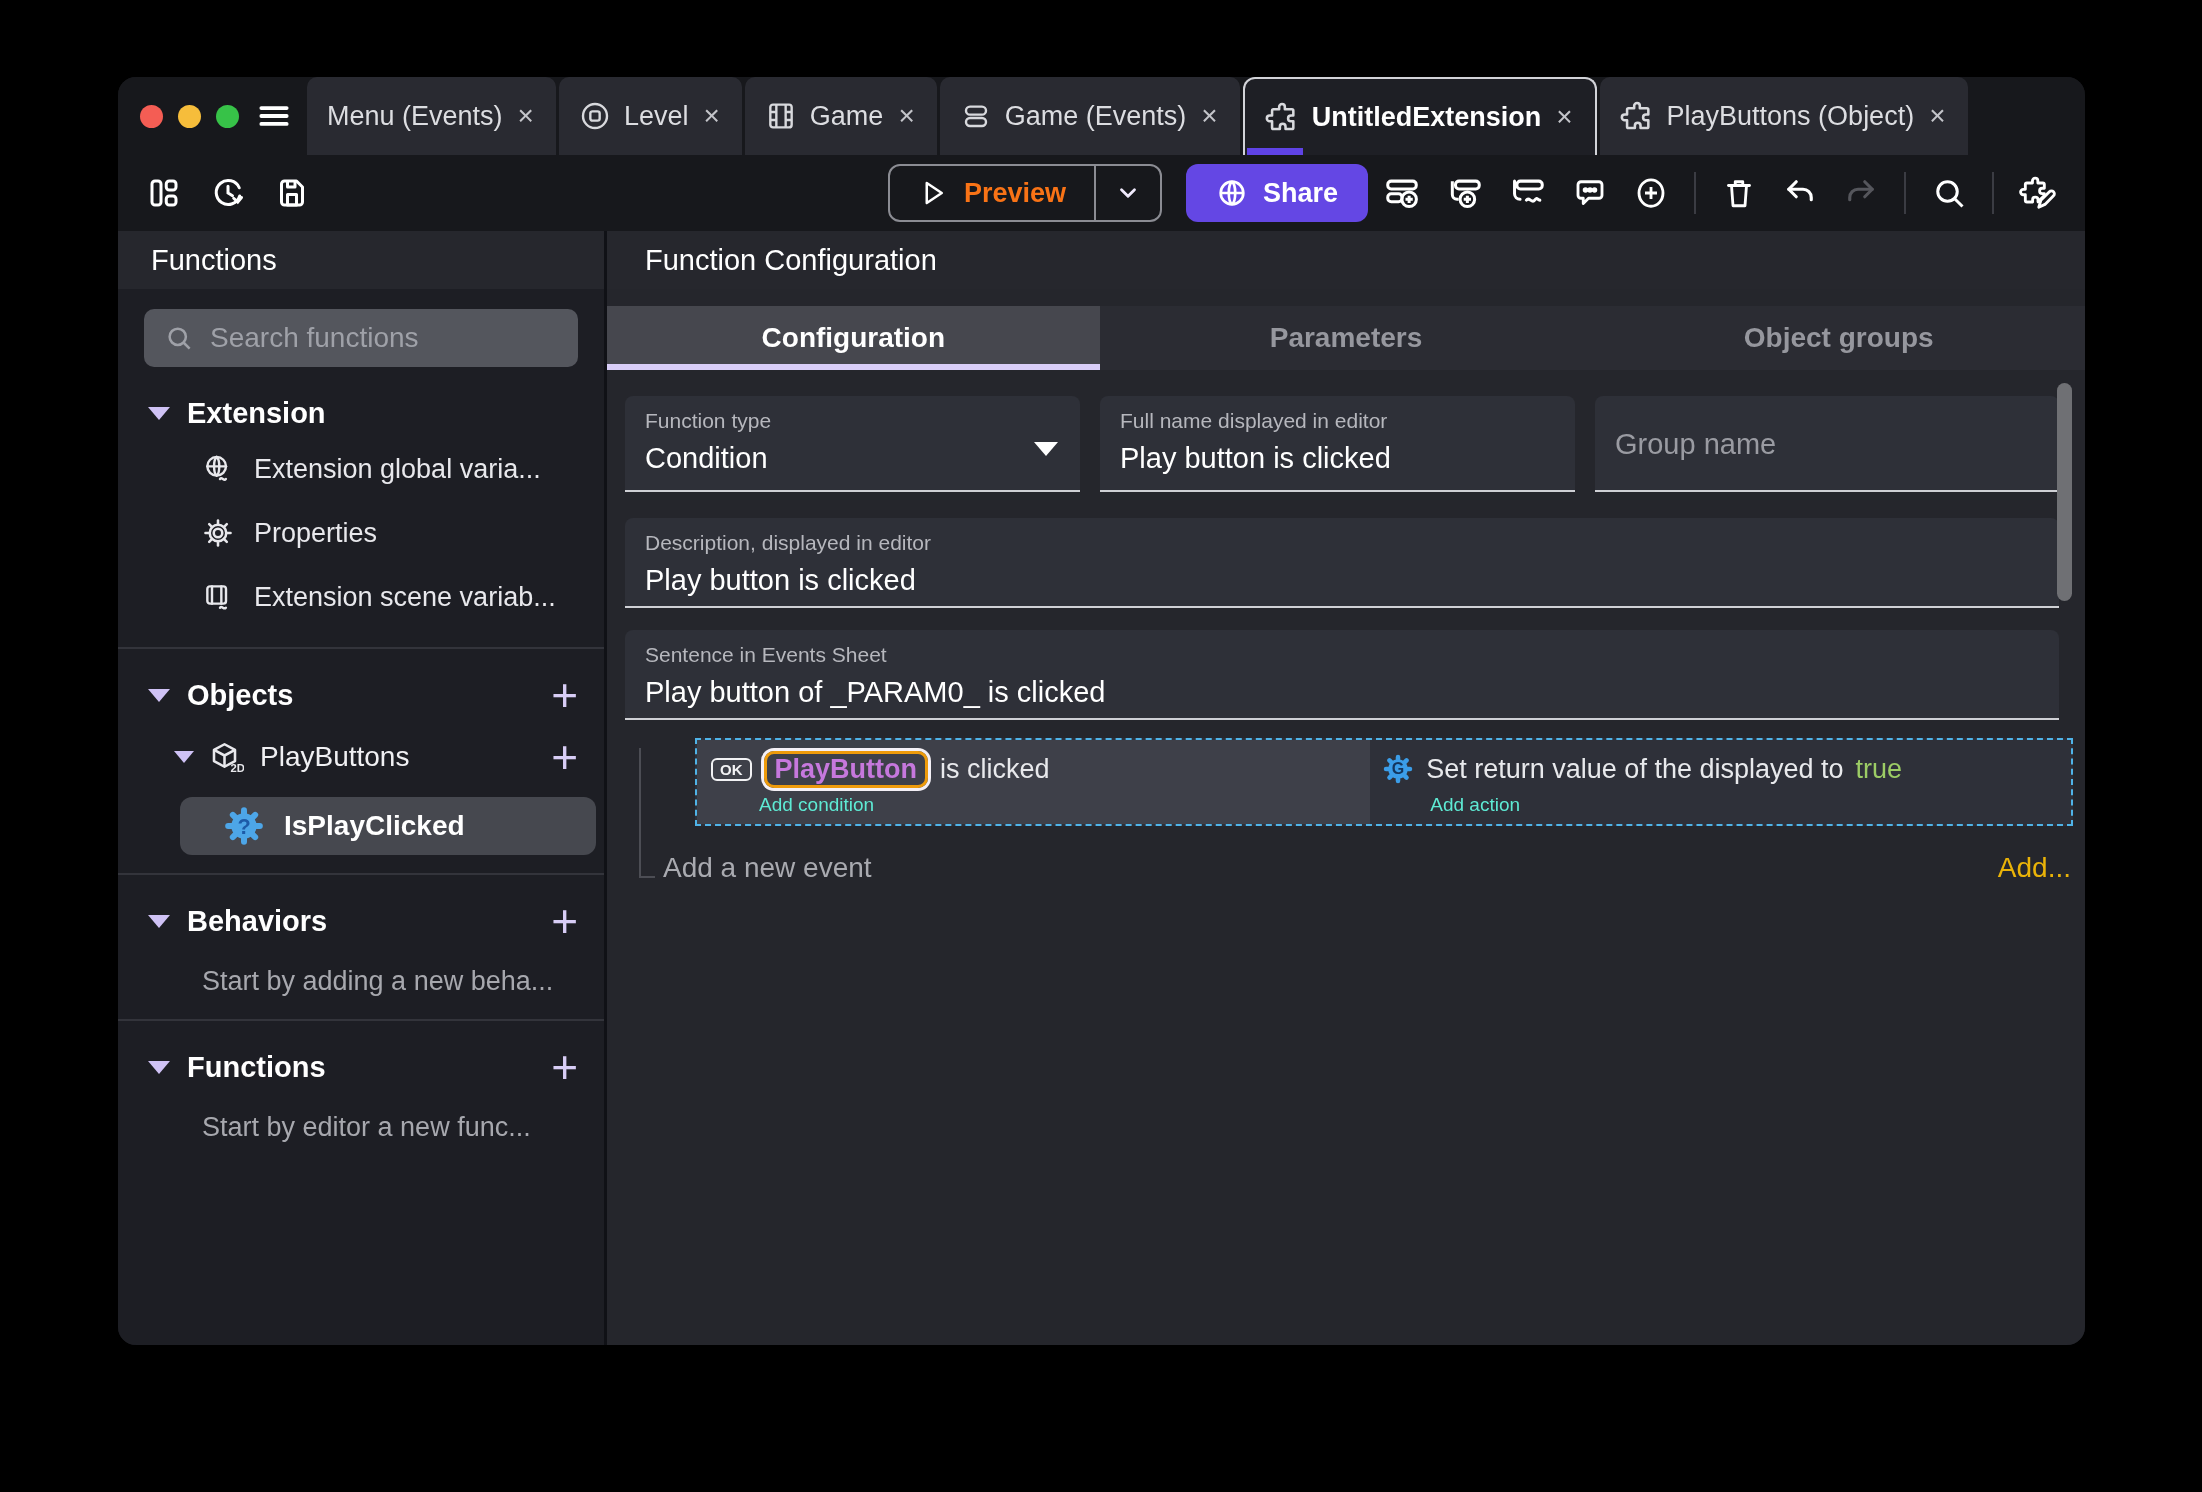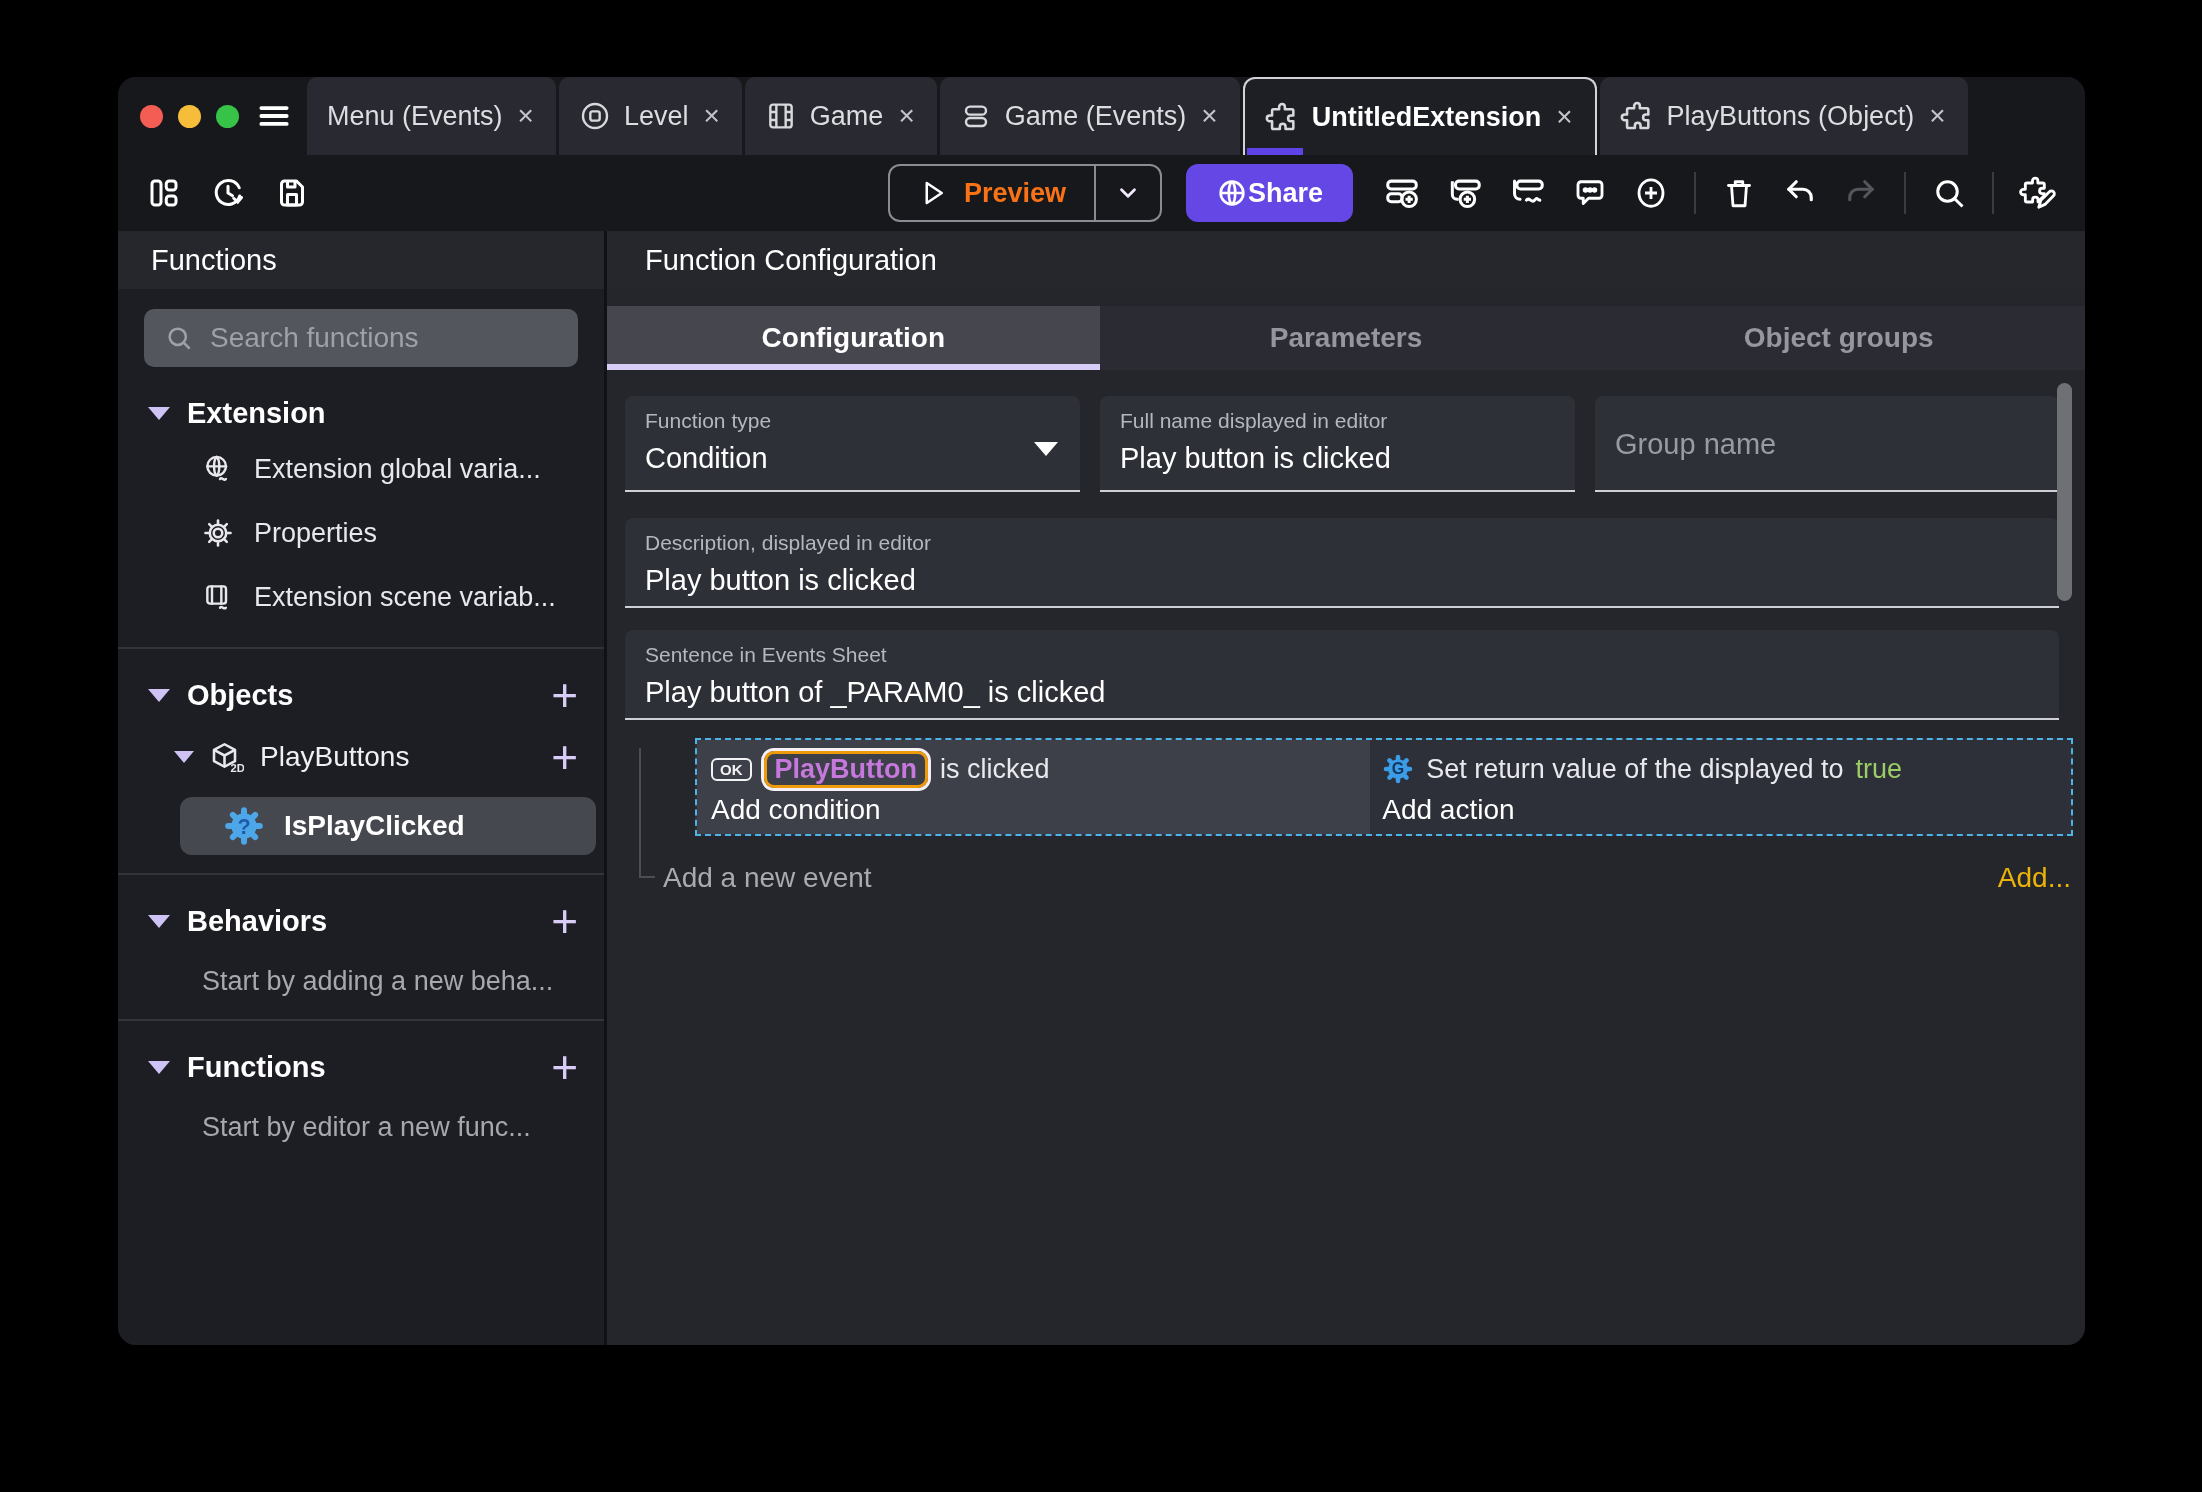--- a/index.html
+++ b/index.html
@@ -27,21 +27,21 @@
   .tool-group { display:flex; align-items:center; gap:28px; color:#fff; }
   .center-group { position:absolute; left:770px; display:flex; align-items:center; }
   .right-group { margin-left:auto; display:flex; align-items:center; gap:25px; color:#fff; }
   .vdiv { width:2px; height:42px; background:#3b3c43; }
   .icon-btn { display:flex; align-items:center; justify-content:center; cursor:pointer; color:#fff; }
   .icon-btn.disabled { color:#55565c; }
   .preview-btn { display:flex; align-items:stretch; border:2px solid #8b8c93; border-radius:12px; height:58px; color:#f97316; overflow:hidden; }
   .preview-main { display:flex; align-items:center; gap:16px; padding:0 28px; font-size:27px; font-weight:bold; cursor:pointer; }
   .preview-sep { width:2px; background:#8b8c93; }
   .preview-arrow { display:flex; align-items:center; padding:0 19px; cursor:pointer; }
-  .share-btn { margin-left:24px; display:flex; align-items:center; background:#6447e4; border-radius:12px; height:58px; padding:0 30px; color:#fff; font-size:27px; font-weight:bold; cursor:pointer; }
+  .share-btn { margin-left:24px; display:flex; align-items:center; gap:15px; background:#6447e4; border-radius:12px; height:58px; padding:0 30px; color:#fff; font-size:27px; font-weight:bold; cursor:pointer; }
 
   
   .wbody { display:flex; height:1114px; }
   .sidebar { width:489px; background:#1d1e24; border-right:3px solid #101116; display:flex; flex-direction:column; }
   .panel-header { height:58px; background:#26272d; display:flex; align-items:center; padding-left:33px; font-size:29px; color:#fff; flex:none; }
   .search-wrap { margin:20px 26px 0 26px; background:#54565d; border-radius:10px; height:58px; display:flex; align-items:center; padding:0 20px; gap:16px; }
   .search-wrap input { background:transparent; border:none; outline:none; color:#eab308; font-size:28px; width:100%; font-family:inherit; }
   .search-wrap input::placeholder { color:#9fa1a8; }
   .search-ic { color:#9fa1a8; display:flex; }
 
@@ -85,21 +85,21 @@
   
   .events { margin-top:18px; position:relative; flex:1; }
   .connector { position:absolute; left:32px; top:10px; width:16px; height:130px; border-left:2px solid #4c4d54; border-bottom:2px solid #4c4d54; }
   .event-row { margin:0 12px 0 88px; border:2px dashed #4fb3e8; background:#2e3039; display:flex; min-height:82px; }
   .conditions { width:49%; background:#3e4049; padding:8px 0 8px 14px; }
   .actions { flex:1; padding:8px 0 8px 12px; }
   .instr { display:flex; align-items:center; gap:12px; font-size:27px; color:#e8e9ec; height:42px; }
   .ok-icon { border:2px solid #f2f2f4; border-radius:6px; font-size:15px; font-weight:bold; color:#f2f2f4; padding:2px 7px; line-height:1; }
   .obj-ref { color:#c678dd; font-weight:bold; border:3px solid #ee9b0b; border-radius:10px; padding:0 8px; box-shadow:0 0 0 3px #f4f0f6; }
   .true-val { color:#9ccc65; }
-  .add-link { color:#ffffff; font-size:28px; margin-top:4px; cursor:pointer; }
+  .add-link { color:#5eead4; font-size:19px; margin-top:4px; cursor:pointer;margin-left:48px; }
   .add-row { display:flex; align-items:center; margin:26px 14px 0 56px; }
   .add-new { color:#a9aab0; font-size:28px; cursor:pointer; }
   .add-more { margin-left:auto; color:#eab308; font-size:28px; cursor:pointer; }
 
   svg { display:block; }
 </style>
 </head>
 <body>
 
 <div class="stage">

